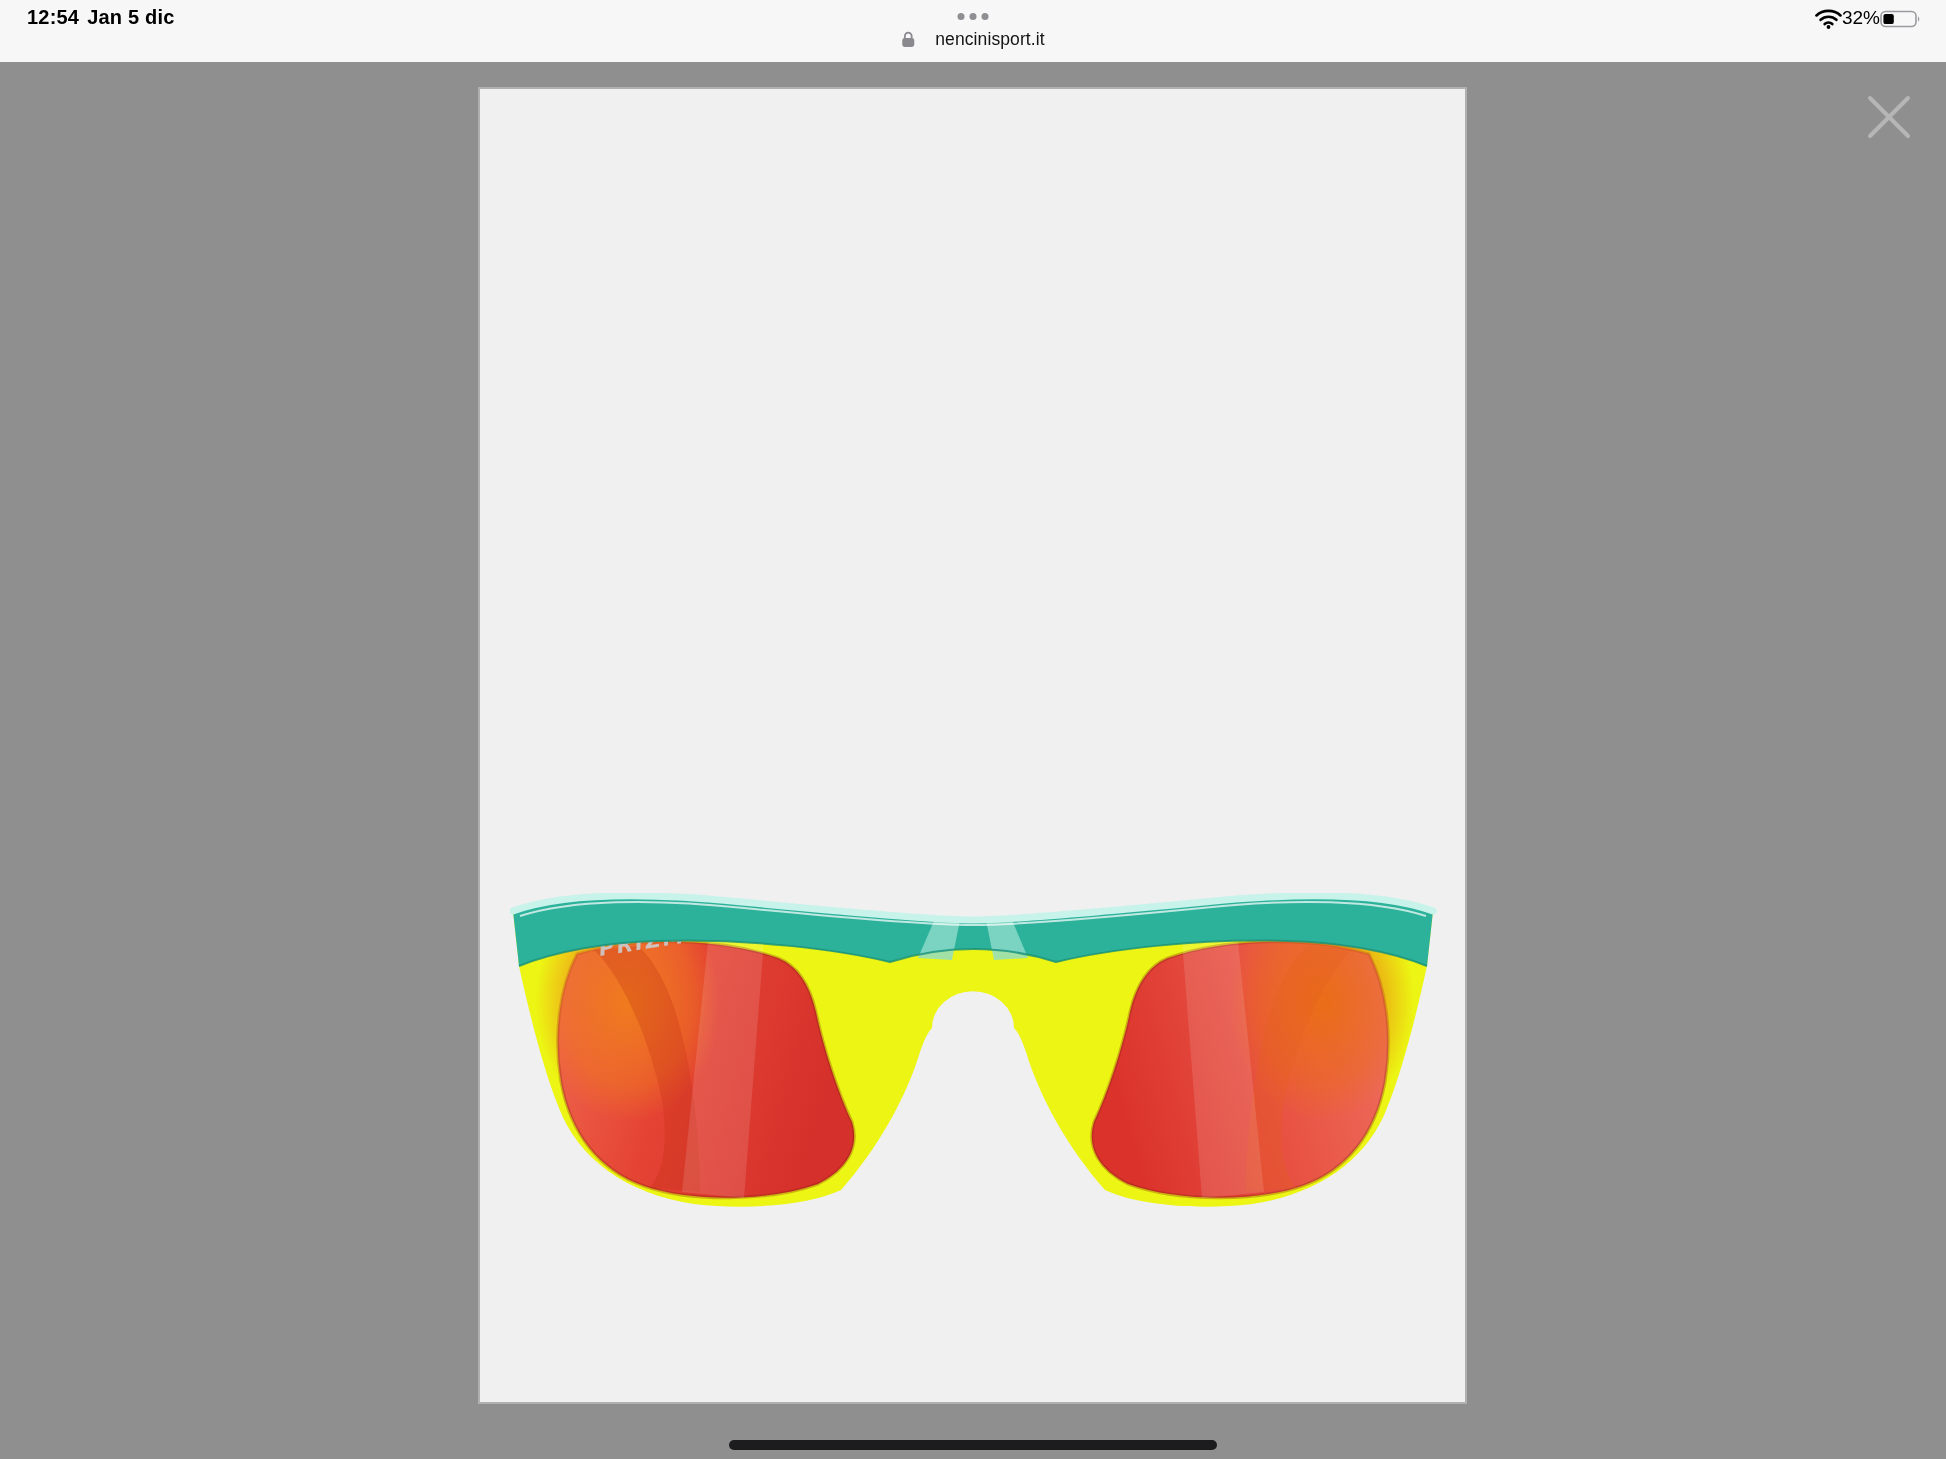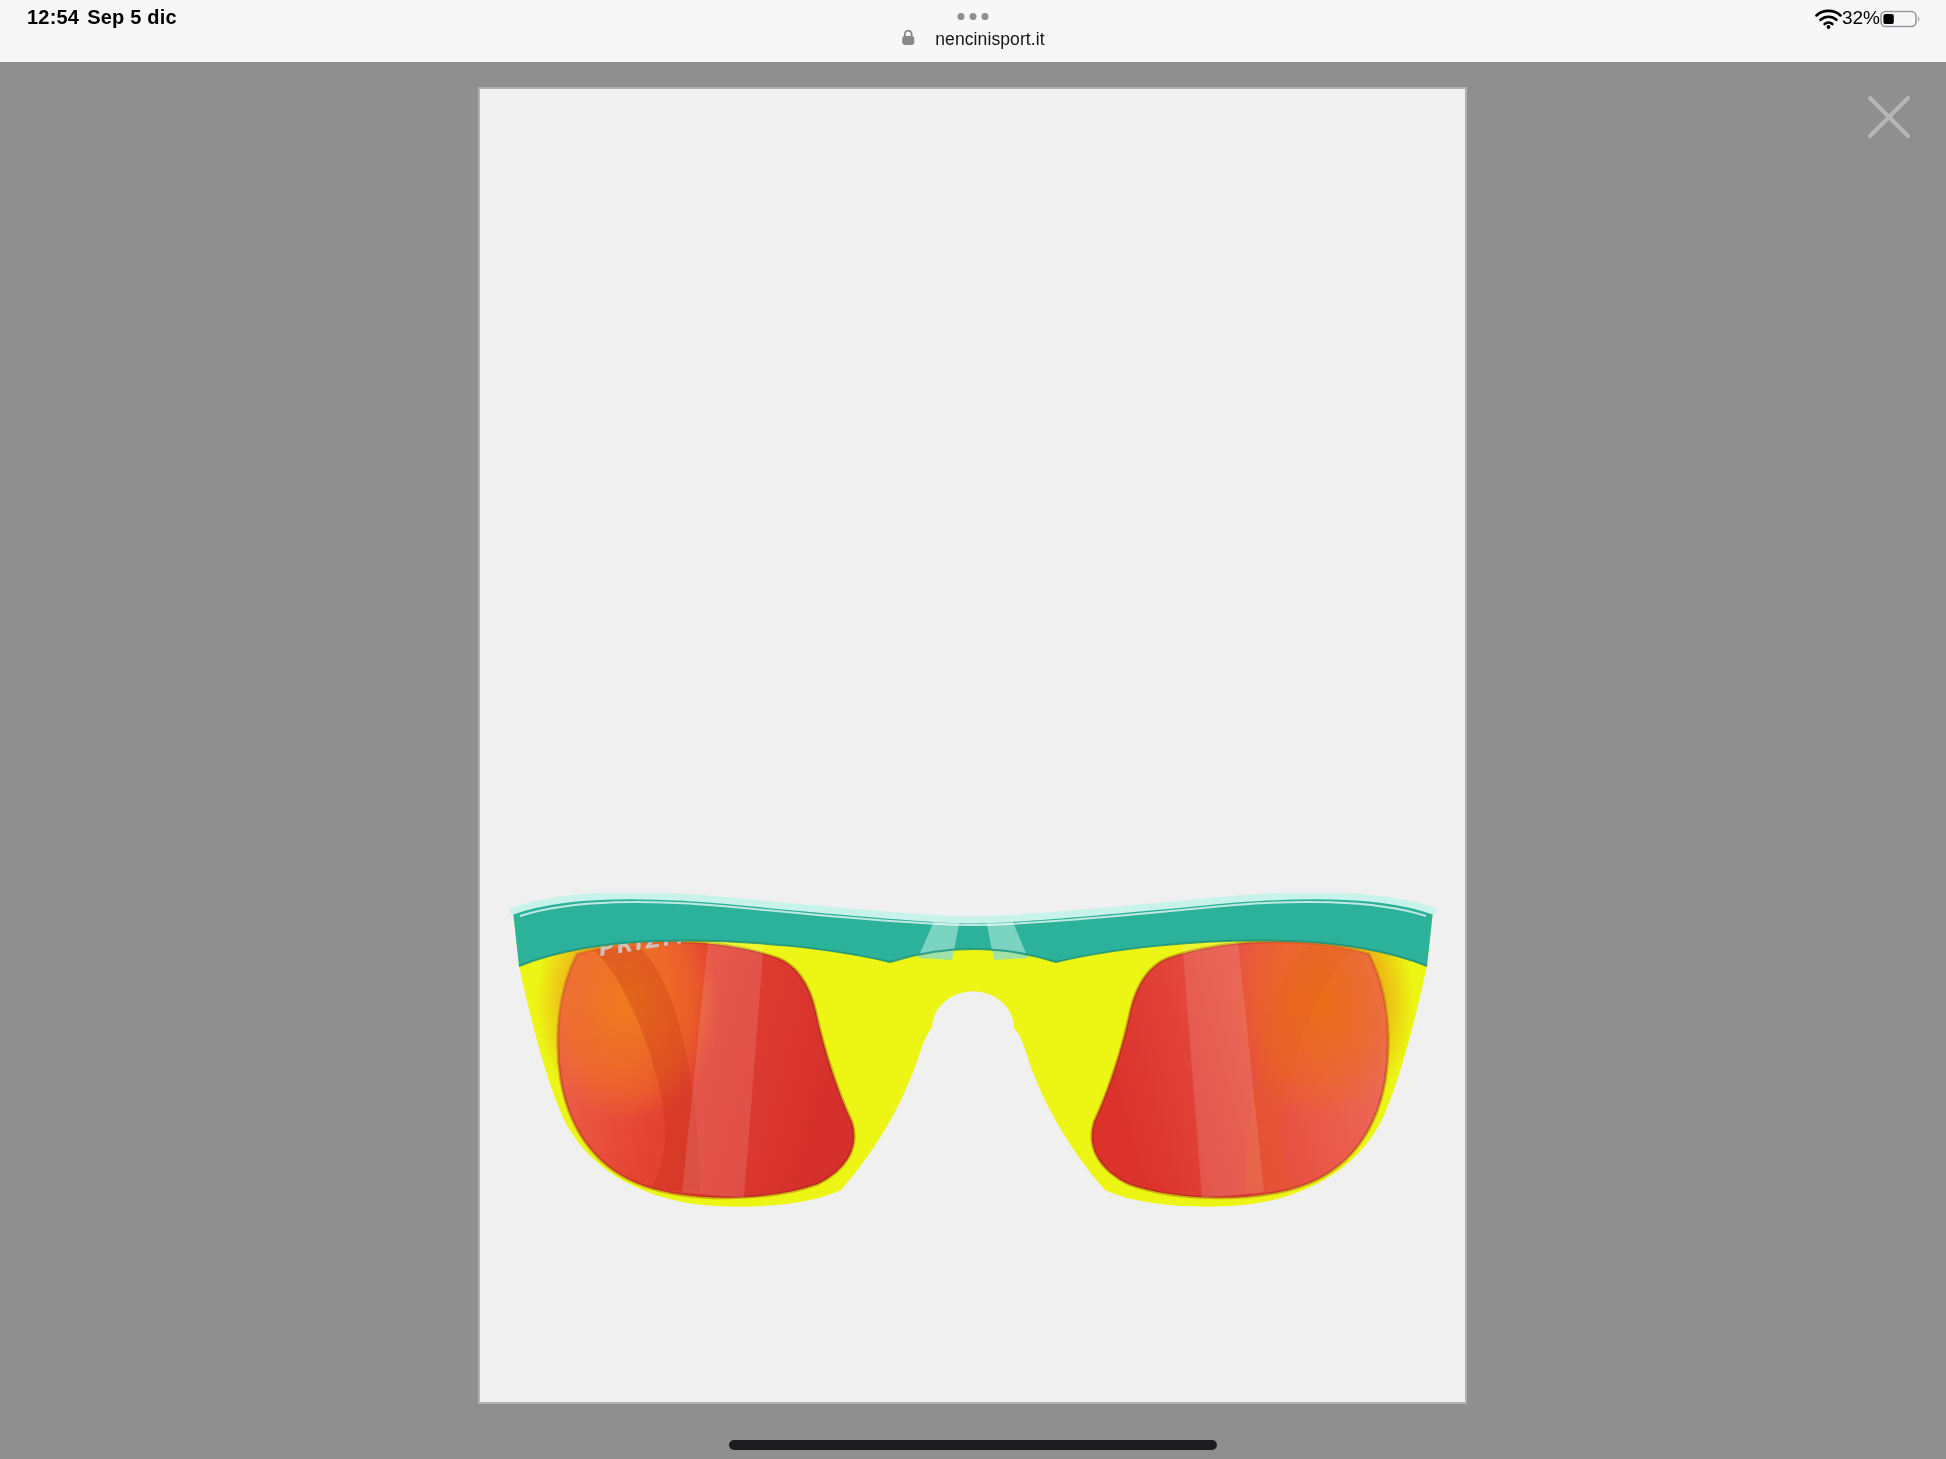--- a/index.html
+++ b/index.html
@@ -21,21 +21,21 @@
   }
   .status-time{font-weight:700;letter-spacing:.2px;}
   .status-date{font-weight:600;letter-spacing:.2px;}
   .tab-dots{
     position:absolute;left:50%;top:13px;transform:translateX(-50%);
     display:flex;gap:5px;cursor:pointer;
   }
   .tab-dots i{width:7px;height:7px;border-radius:50%;background:#8e8e93;display:block;}
   .url-row{
     position:absolute;left:50%;top:29px;transform:translateX(-50%);
-    display:flex;align-items:flex-start;gap:20px;cursor:pointer;
+    display:flex;align-items:center;gap:20px;cursor:pointer;
   }
   .url-text{font-size:17.5px;color:#141414;font-weight:400;letter-spacing:.1px;}
   .status-right{
     position:absolute;right:24px;top:5px;height:24px;
     display:flex;align-items:flex-end;gap:0;
   }
   .batt-pct{font-size:19px;font-weight:500;color:#000;}
   
   .panel{
     position:absolute;left:480px;top:89px;width:985px;height:1313px;
@@ -57,21 +57,21 @@
   }
 </style>
 </head>
 <body>
 
 <div class="stage">
 
   <div class="header">
     <div class="status-left">
       <span class="status-time">12:54</span>
-      <span class="status-date">Sep 5 dic</span>
+      <span class="status-date">Jan 5 dic</span>
     </div>
 
     <div class="tab-dots">
       <i></i>
         <i></i>
         <i></i>
     </div>
 
     <div class="url-row">
       <span style="display:flex">

